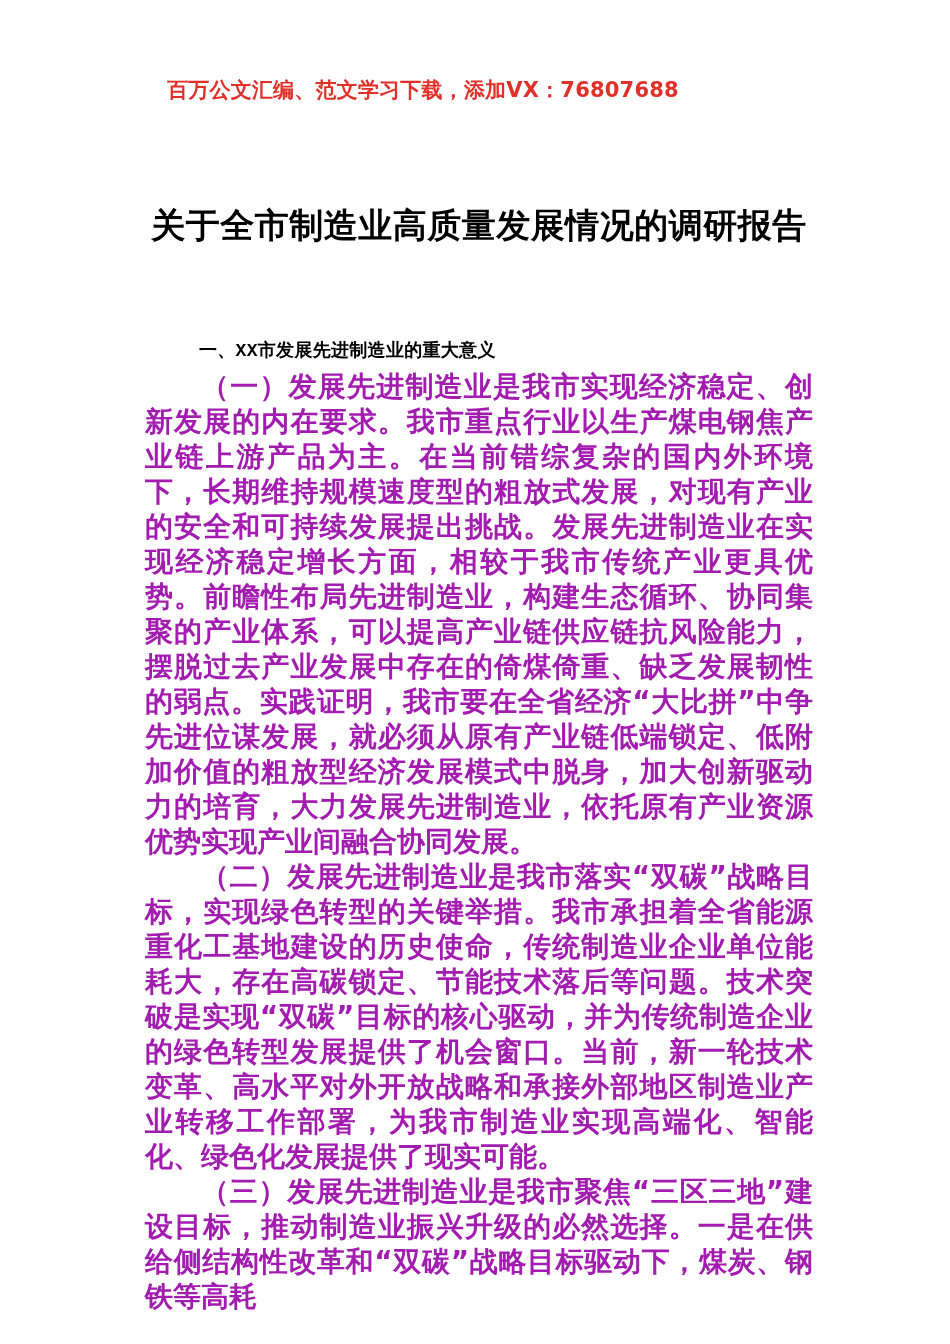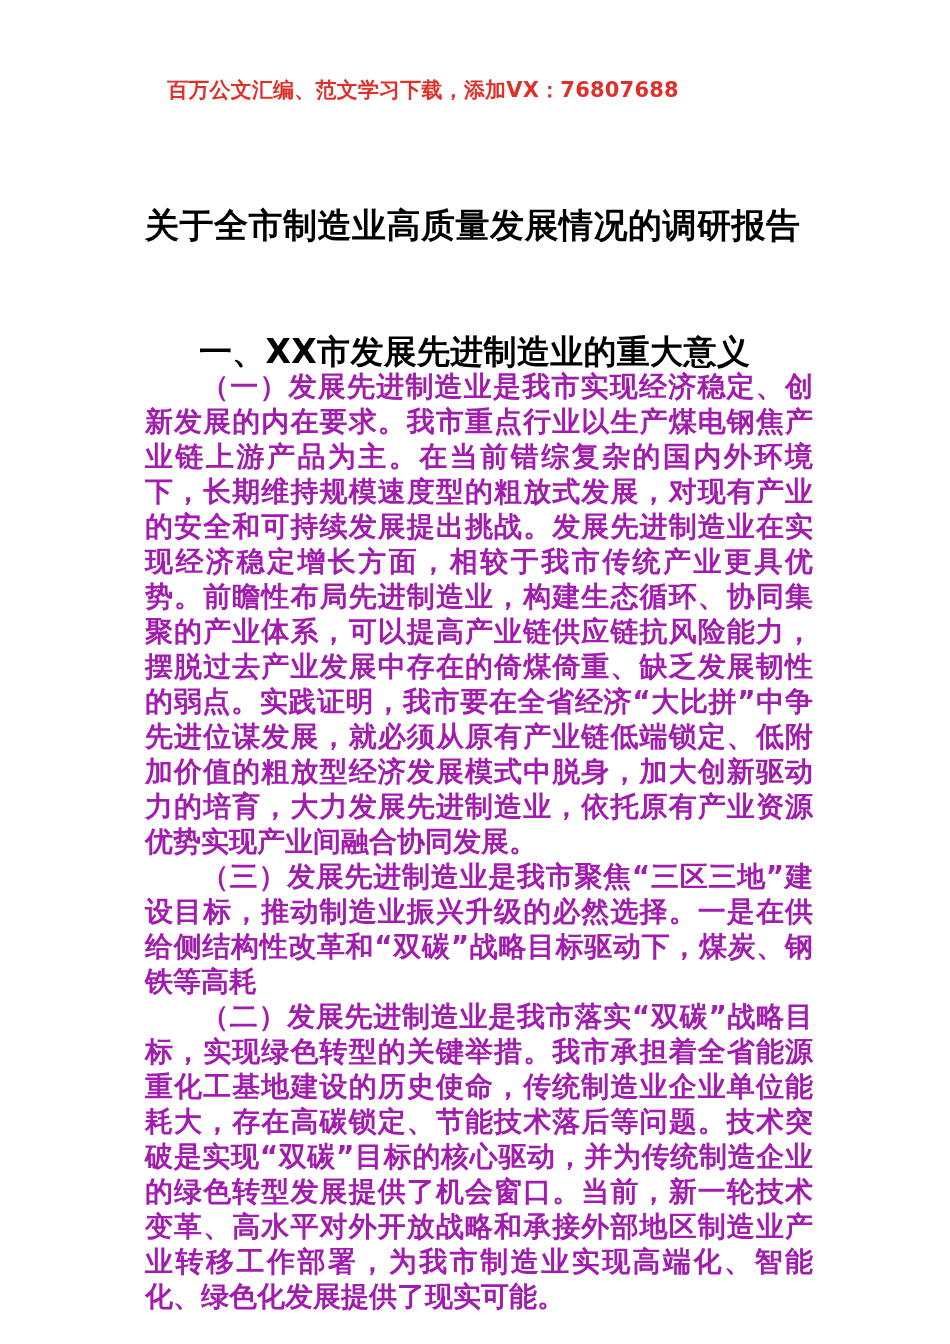--- a/index.html
+++ b/index.html
@@ -42,45 +42,47 @@
     white-space: nowrap;
     font-family: "DejaVu Sans", "Liberation Sans", sans-serif;
   }
 
   
   .doc-title {
     position: absolute;
     top: 176px;
     left: 145px;
     width: 668px;
+    text-align: center;
     font-size: 34px;
     font-weight: bold;
     line-height: 52px;
     color: #000000;
     letter-spacing: 0.5px;
   }
 
   
   .body-area {
     position: absolute;
     top: 334px;
     left: 145px;
     width: 668px;
   }
 
   .section-heading {
-    font-size: 33px;
+    font-size: 18px;
     font-weight: bold;
     line-height: 35px;
     color: #000000;
     text-indent: 54px;
     margin: 0;
     letter-spacing: 0.3px;
     text-align: justify;
     text-align-last: left;
+    font-family: Liberation Mono, monospace;
   }
 
   .para {
     font-size: 28px;
     font-weight: bold;
     line-height: 35px;
     color: #a21caf;
     text-indent: 56px;
     margin: 0;
     text-align: justify;
@@ -100,19 +102,19 @@
   </div>
 
   <h1 class="doc-title">关于全市制造业高质量发展情况的调研报告</h1>
 
   <div class="body-area">
 
     <p class="section-heading">一、XX市发展先进制造业的重大意义</p>
 
     <p class="para">（一）发展先进制造业是我市实现经济稳定、创新发展的内在要求。我市重点行业以生产煤电钢焦产业链上游产品为主。在当前错综复杂的国内外环境下，长期维持规模速度型的粗放式发展，对现有产业的安全和可持续发展提出挑战。发展先进制造业在实现经济稳定增长方面，相较于我市传统产业更具优势。前瞻性布局先进制造业，构建生态循环、协同集聚的产业体系，可以提高产业链供应链抗风险能力，摆脱过去产业发展中存在的倚煤倚重、缺乏发展韧性的弱点。实践证明，我市要在全省经济“大比拼”中争先进位谋发展，就必须从原有产业链低端锁定、低附加价值的粗放型经济发展模式中脱身，加大创新驱动力的培育，大力发展先进制造业，依托原有产业资源优势实现产业间融合协同发展。</p>
 
+    <p class="para">（二）发展先进制造业是我市落实“双碳”战略目标，实现绿色转型的关键举措。我市承担着全省能源重化工基地建设的历史使命，传统制造业企业单位能耗大，存在高碳锁定、节能技术落后等问题。技术突破是实现“双碳”目标的核心驱动，并为传统制造企业的绿色转型发展提供了机会窗口。当前，新一轮技术变革、高水平对外开放战略和承接外部地区制造业产业转移工作部署，为我市制造业实现高端化、智能化、绿色化发展提供了现实可能。</p>
+
     <p class="para">（三）发展先进制造业是我市聚焦“三区三地”建设目标，推动制造业振兴升级的必然选择。一是在供给侧结构性改革和“双碳”战略目标驱动下，煤炭、钢铁等高耗</p>
-
-    <p class="para">（二）发展先进制造业是我市落实“双碳”战略目标，实现绿色转型的关键举措。我市承担着全省能源重化工基地建设的历史使命，传统制造业企业单位能耗大，存在高碳锁定、节能技术落后等问题。技术突破是实现“双碳”目标的核心驱动，并为传统制造企业的绿色转型发展提供了机会窗口。当前，新一轮技术变革、高水平对外开放战略和承接外部地区制造业产业转移工作部署，为我市制造业实现高端化、智能化、绿色化发展提供了现实可能。</p>
 
   </div>
 
 </div>
 
 </body></html>

